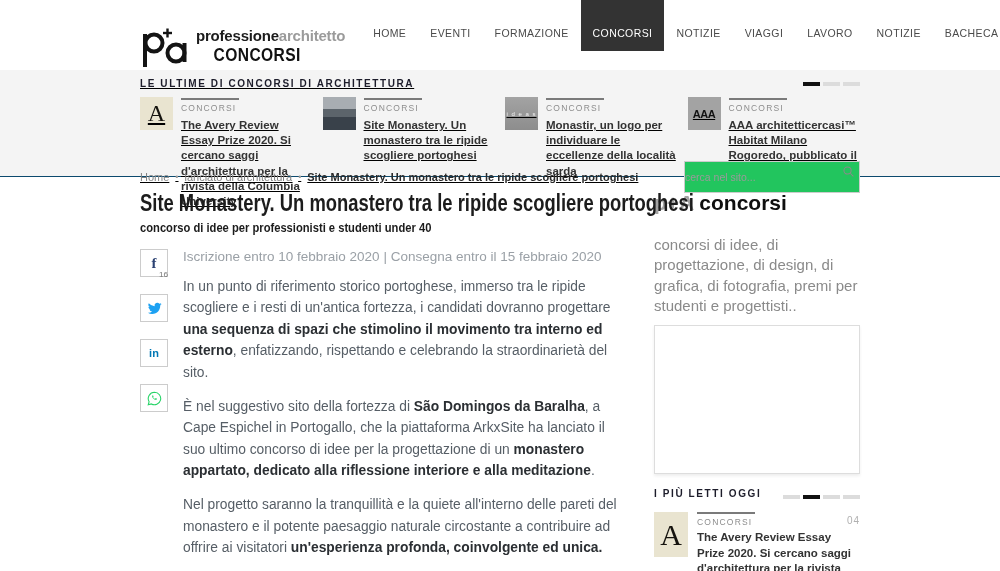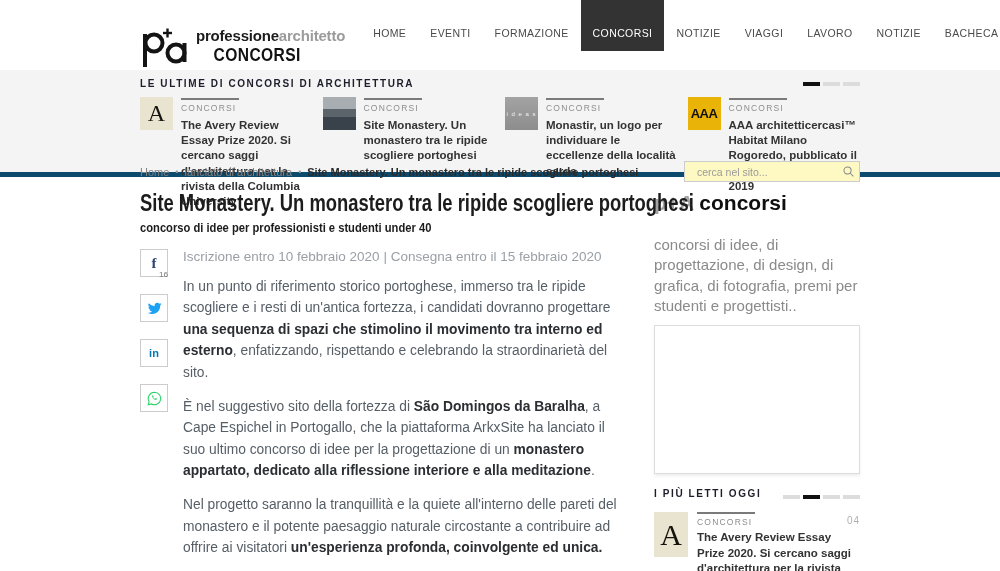--- a/index.html
+++ b/index.html
@@ -15,48 +15,48 @@
   .brand-primary { color:#1c1c1c; font-weight:bold; }
   .brand-secondary { color:#9b9b9b; font-weight:bold; }
   .brand-section { font-size:19px; font-weight:bold; color:#111; letter-spacing:.5px;
                    transform:scaleX(.82); transform-origin:left; margin-top:0px; }
   .nav { flex:1; margin-left:16px; display:flex; justify-content:space-between; }
   .nav-item { font-size:10.5px; color:#4a4a4a; letter-spacing:.4px; padding:27px 12px 12px;
               cursor:pointer; white-space:nowrap; }
   .nav-item.active { background:#333; color:#fff; }
 
   
-  .band { height:107px; background:#f4f4f4; border-bottom:5px solid #0c4a6e; padding:8px 140px 0; }
+  .band { height:107px; background:#f4f4f4; border-bottom:1px solid #0c4a6e; padding:8px 140px 0;text-decoration:underline; }
   .band-head { display:flex; align-items:center; justify-content:space-between; }
   .band-title { font-size:10px; font-weight:bold; letter-spacing:1.6px; color:#1d1d2b; }
   .bars { display:flex; gap:3px; }
   .bar { width:17px; height:4px; background:#dcdcdc; cursor:pointer; }
   .bar.on { background:#111; }
 
   .ticker { display:grid; grid-template-columns:repeat(4,1fr); gap:10px; margin-top:8px; height:58px; }
   .ticker-item { display:flex; gap:8px; cursor:pointer; }
   .thumb { flex:0 0 33px; height:33px; overflow:hidden; position:relative;
            display:flex; align-items:center; justify-content:center; }
   .thumb.avery { background:#e9e4d0; font-family:"Liberation Serif", serif; font-size:24px; color:#15130e; }
   .thumb.cliff { background:linear-gradient(#a8adb2 0 35%, #5c646b 35% 60%, #39414a 60%); }
   .thumb.ideas { background:linear-gradient(#a3a3a3, #8d8d8d); color:#f2f2f2; font-size:6px; letter-spacing:1px; }
-  .thumb.aaa   { background:#eab308; font-size:13px; font-weight:bold; color:#111; letter-spacing:-.5px; }
+  .thumb.aaa   { background:#a3a3a3; font-size:11px; font-weight:bold; color:#111; letter-spacing:-.5px; }
   .t-col { flex:1; min-width:0; }
   .cat { display:inline-block; font-size:8.5px; letter-spacing:1.2px; color:#8d8d8d;
          border-top:2px solid #7a7a7a; padding-top:3px; min-width:58px; }
   .t-title { font-size:11.5px; line-height:1.32; color:#333; margin-top:3px; font-weight:bold; }
 
   .crumb-row { display:flex; align-items:center; justify-content:space-between; margin-top:6px; }
   .crumbs { font-size:11px; color:#828282; display:flex; align-items:center; gap:6px; white-space:nowrap; }
   .crumb-link { cursor:pointer; }
   .crumb-sep { color:#9a9a9a; font-size:9px; }
   .crumb-current { font-weight:bold; color:#2a2a2a; }
   .searchbox { position:relative; width:176px; }
-  .searchbox input { width:100%; height:21px; border:1px solid #ccc; background:#fef9c3;
-                     font-size:10.5px; color:#555; padding:0 22px 0 12px;
+  .searchbox input { width:100%; height:32px; border:1px solid #ccc; background:#22c55e;
+                     font-size:10.5px; color:#555; padding:0 22px 0 0;
                      font-family:"Liberation Sans", sans-serif; }
   .searchbox input::placeholder { color:#9a9a9a; }
   .search-ic { position:absolute; right:5px; top:4px; }
 
   
   .main { display:flex; padding:0 140px; gap:34px; }
   .left { width:480px; }
   .h1 { font-size:23px; font-weight:bold; color:#1c1c1c; margin-top:13px; white-space:nowrap;
         transform:scaleX(.80); transform-origin:left; letter-spacing:0; }
   .h2 { font-size:13px; font-weight:bold; color:#1c1c1c; margin-top:3px; white-space:nowrap;

